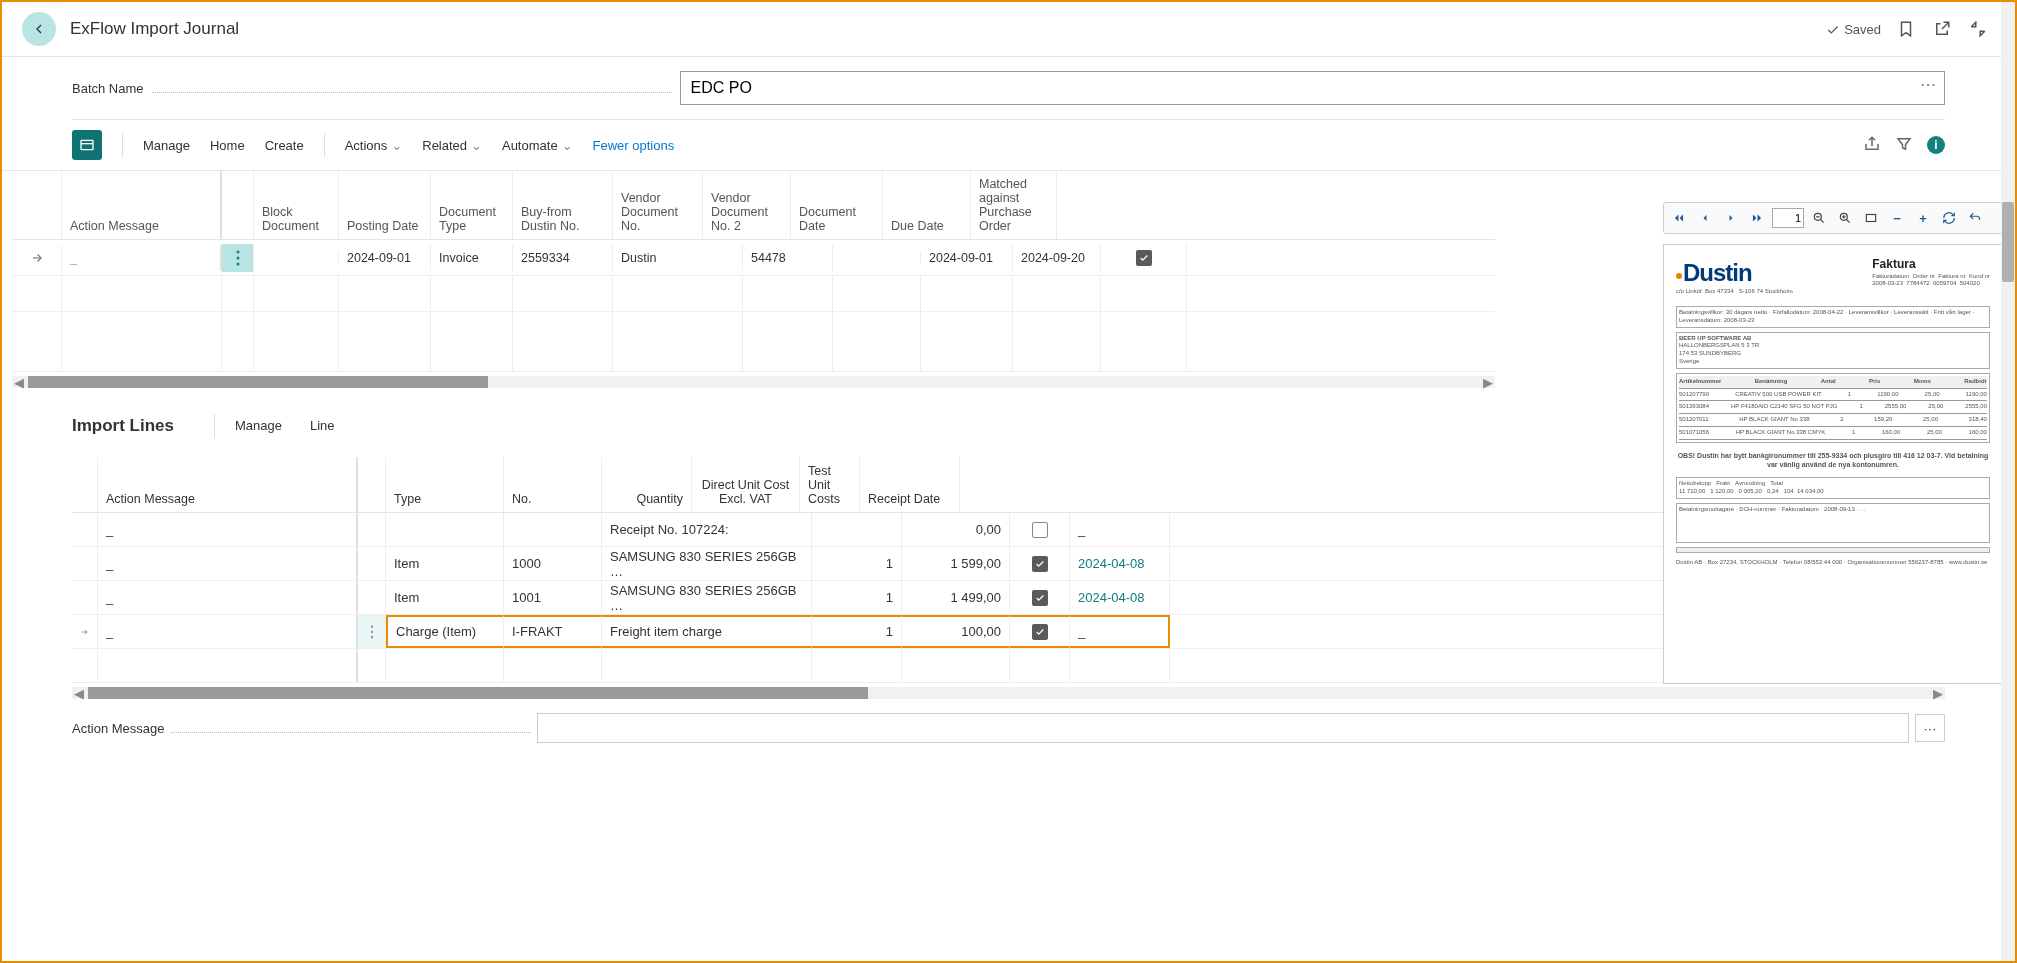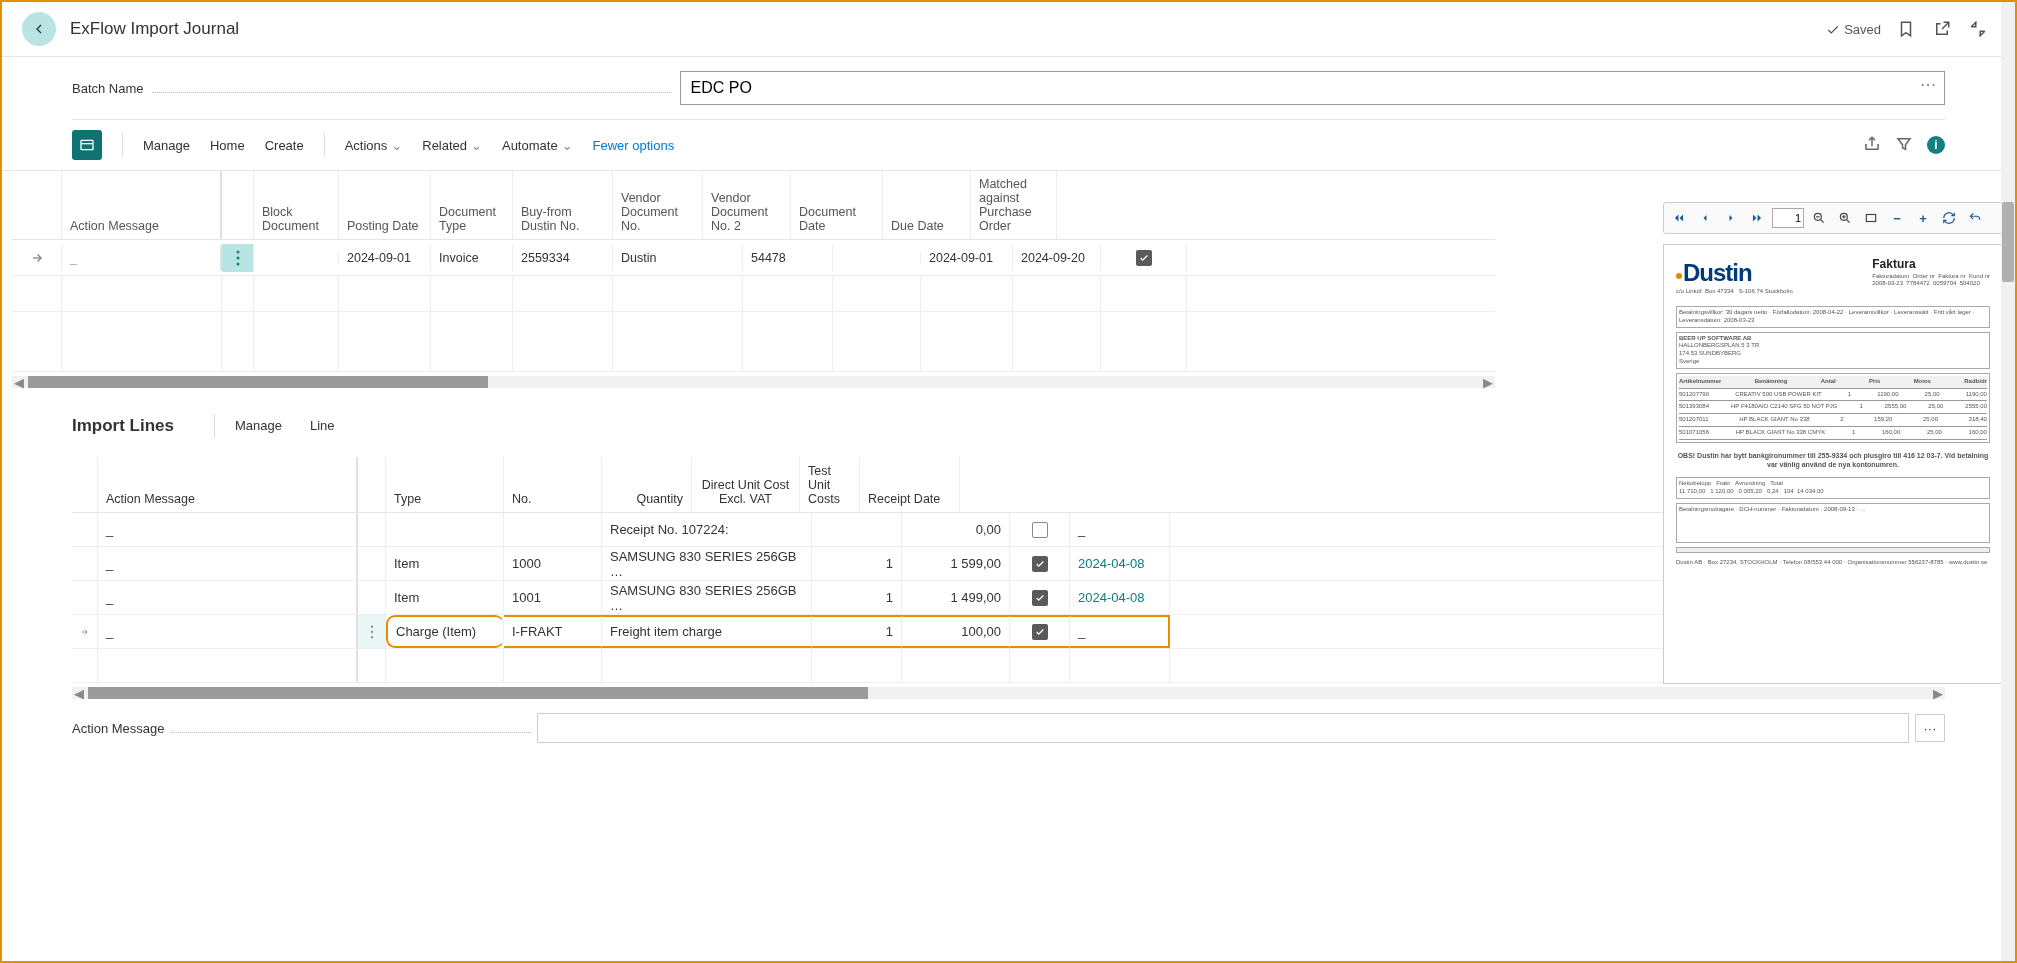--- a/index.html
+++ b/index.html
@@ -412,21 +412,21 @@
               </svg>
             </div>
             <div class="igc iw-action ph">_</div>
             <div class="igc iw-more" style="background: rgb(234, 246, 246);">
               <svg width="4" height="14" viewBox="0 0 4 16">
                 <circle cx="2" cy="2" r="1.3" fill="#888"></circle>
                 <circle cx="2" cy="8" r="1.3" fill="#888"></circle>
                 <circle cx="2" cy="14" r="1.3" fill="#888"></circle>
               </svg>
             </div>
-            <div class="igc iw-type" style="border-top: 2px solid rgb(232, 140, 0); border-bottom: 2px solid rgb(232, 140, 0); border-left: 2px solid rgb(232, 140, 0); border-radius: 9px;">Charge (Item)</div>
+            <div class="igc iw-type" style="border-top: 2px solid rgb(232, 140, 0); border-bottom: 2px solid rgb(232, 140, 0); border-left: 2px solid rgb(232, 140, 0);">Charge (Item)</div>
             <div class="igc iw-no" style="border-top: 2px solid rgb(232, 140, 0); border-bottom: 2px solid rgb(232, 140, 0);">I-FRAKT</div>
             <div class="igc iw-desc" style="border-top: 2px solid rgb(232, 140, 0); border-bottom: 2px solid rgb(232, 140, 0);">Freight item charge</div>
             <div class="igc iw-qty" style="border-top: 2px solid rgb(232, 140, 0); border-bottom: 2px solid rgb(232, 140, 0);">1</div>
             <div class="igc iw-cost" style="border-top: 2px solid rgb(232, 140, 0); border-bottom: 2px solid rgb(232, 140, 0);">100,00</div>
             <div class="igc iw-test" style="border-top: 2px solid rgb(232, 140, 0); border-bottom: 2px solid rgb(232, 140, 0);">
               <div class="chk">
                 <svg width="10" height="10" viewBox="0 0 24 24" fill="none" stroke="#fff" stroke-width="3">
                   <polyline points="20 6 9 17 4 12"></polyline>
                 </svg>
               </div>

